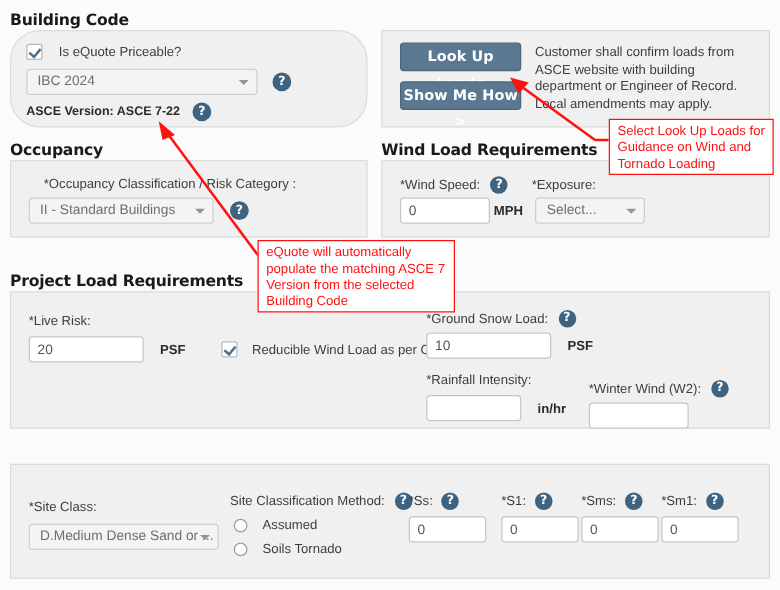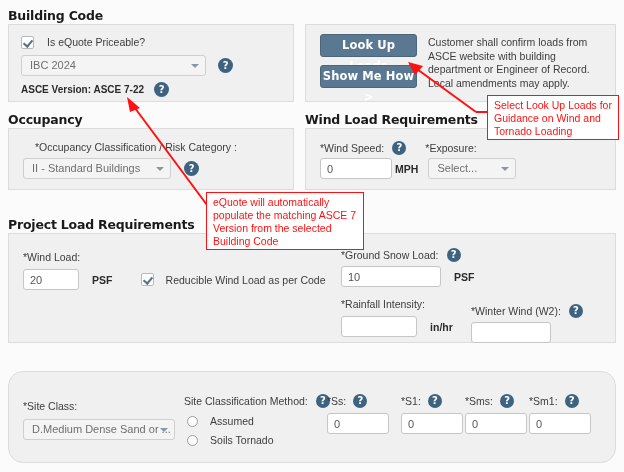--- a/index.html
+++ b/index.html
@@ -157,21 +157,21 @@
   .row{position:absolute;}
   .inline{display:inline-block;vertical-align:middle;}
 </style>
 </head>
 <body>
 
 <div class="page">
 
   <div class="sec-title" style="position:absolute;left:8px;top:8px;">Building Code</div>
 
-  <div class="panel" style="left:8px;top:24px;width:286px;height:78px;">
+  <div class="panel" style="left:8px;top:24px;width:286px;height:78px;border-radius:24px;">
     <div class="row" style="left:12px;top:10px;">
       <span class="cbx on inline"></span>
       <span class="lbl inline" style="margin-left:10px;">Is eQuote Priceable?</span>
     </div>
     <div class="row" style="left:12px;top:30px;">
       <div class="sel inline" style="width:185px;">
         <span>IBC 2024</span>
         <span class="caret"></span>
       </div>
       <span class="help inline" style="margin-left:9px;width:15px;height:15px;line-height:15px;">?</span>
@@ -216,23 +216,23 @@
         <span>Select...</span>
         <span class="caret"></span>
       </div>
     </div>
   </div>
 
   <div class="sec-title" style="position:absolute;left:8px;top:217px;">Project Load Requirements</div>
 
   <div class="panel" style="left:8px;top:233px;width:608px;height:110px;">
 
-    <div class="lbl" style="position:absolute;left:14px;top:17px;">*Wind Load:</div>
+    <div class="lbl" style="position:absolute;left:14px;top:17px;">*Live Risk:</div>
     <div class="row" style="left:14px;top:35px;">
-      <input class="txt inline" style="width: 56px;" value="20">
+      <input class="txt inline" style="width: 92px;" value="20">
       <span class="lbl inline" style="margin-left:10px;font-weight:bold;color:#2b2b2b;">PSF</span>
       <span class="cbx on inline" style="margin-left:25px;"></span>
       <span class="lbl inline" style="margin-left:9px;">Reducible Wind Load as per Code</span>
     </div>
 
     <div class="row" style="left:332px;top:14px;">
       <span class="lbl inline">*Ground Snow Load:</span>
       <span class="help inline" style="margin-left:5px;">?</span>
     </div>
     <div class="row" style="left:332px;top:32px;">
@@ -249,21 +249,21 @@
     <div class="row" style="left:462px;top:70px;">
       <span class="lbl inline">*Winter Wind (W2):</span>
       <span class="help inline" style="margin-left:5px;">?</span>
     </div>
     <div class="row" style="left:462px;top:88px;">
       <input class="txt inline" style="width: 80px;" value="">
     </div>
   </div>
 
 
-  <div class="panel" style="left:8px;top:371px;width:608px;height:92px;border-radius:15px;">
+  <div class="panel" style="left:8px;top:371px;width:608px;height:92px;">
 
     <div class="lbl" style="position:absolute;left:14px;top:28px;">*Site Class:</div>
     <div class="sel" style="position:absolute;left:14px;top:47px;width:152px;">
       <span>D.Medium Dense Sand or ...</span>
       <span class="caret"></span>
     </div>
 
     <div class="row" style="left:175px;top:22px;">
       <span class="lbl inline">Site Classification Method:</span>
       <span class="help inline" style="margin-left:5px;">?</span>

